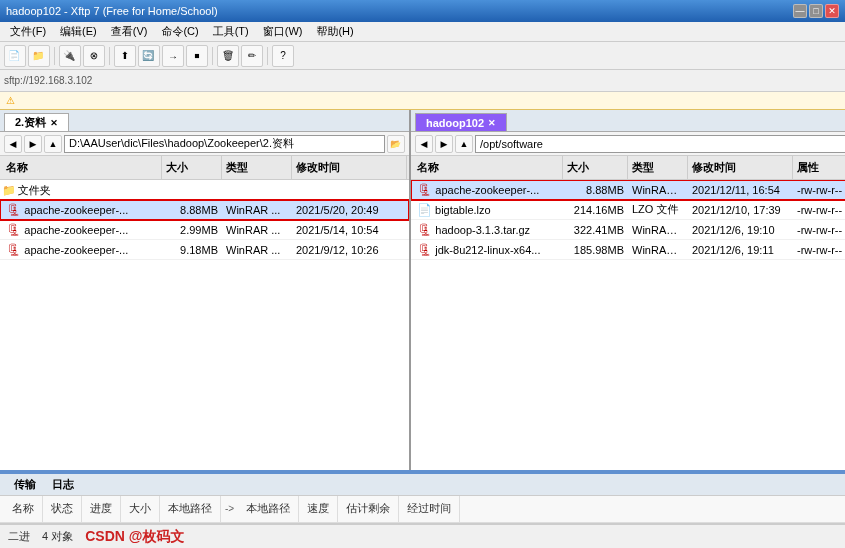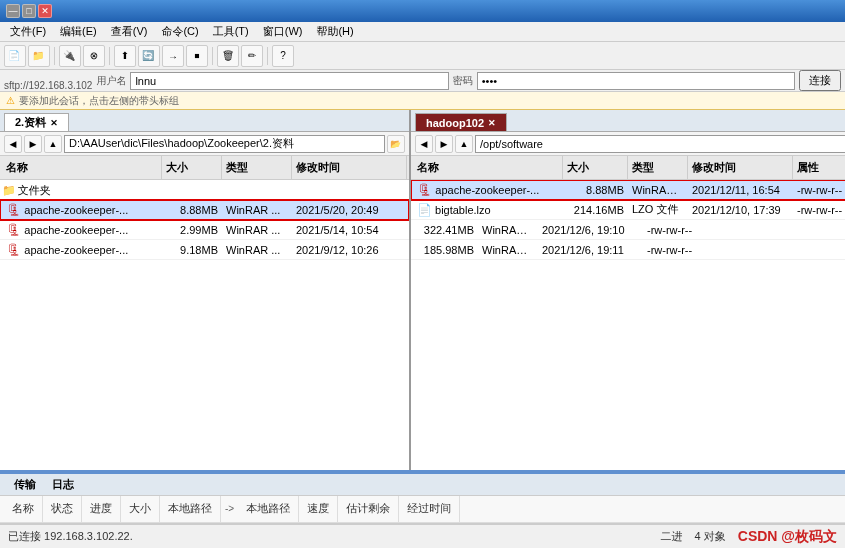--- a/index.html
+++ b/index.html
@@ -74,23 +74,23 @@
       border-radius: 2px;
     }
     .toolbar-sep { width: 1px; height: 18px; background: #ccc; margin: 0 2px; }
 
     
     .address-bar {
       height: 22px;
       background: #f0f0f0;
       border-bottom: 1px solid #ccc;
       display: flex;
-      align-items: flex-end;
-      padding: 0 4px;
-      gap: 4px;
+      align-items: center;
+      padding: 0 4px;
+      gap: 16px;
       font-size: 11px;
     }
     .address-label {
       color: #555;
       font-size: 10px;
     }
     .address-input {
       flex: 1;
       height: 18px;
       border: 1px solid #999;
@@ -324,20 +324,21 @@
     
     .row-red-border {
       outline: 2px solid #dd0000;
       outline-offset: -1px;
     }
   </style>
 </head>
 <body>
 
 <div class="title-bar">
+  <span class="title-bar-title">hadoop102 - Xftp 7 (Free for Home/School)</span>
   <div class="title-bar-controls">
     <div class="title-btn min">—</div>
     <div class="title-btn max">□</div>
     <div class="title-btn close">✕</div>
   </div>
 </div>
 
 <div class="menu-bar">
   <span class="menu-item">文件(F)</span>
   <span class="menu-item">编辑(E)</span>
@@ -361,32 +362,24 @@
   <div class="toolbar-btn">⏹</div>
   <div class="toolbar-sep"></div>
   <div class="toolbar-btn">🗑</div>
   <div class="toolbar-btn">✏</div>
   <div class="toolbar-sep"></div>
   <div class="toolbar-btn">?</div>
 </div>
 
 <div class="address-bar">
   <span class="address-label">sftp://192.168.3.102</span>
-  <div style="flex:1; display:flex; gap:4px; align-items:center;">
-    <span style="font-size:10px; color:#555;">用户名</span>
-    <input class="address-input" style="width: 80px;" value="lnnu">
-    <span style="font-size:10px; color:#555;">密码</span>
-    <input class="address-input" style="width: 80px;" type="password" value="****">
-    <button style="padding:1px 8px; font-size:11px;">连接</button>
-  </div>
 </div>
 
 <div class="notification-bar">
   <span class="notif-icon">⚠</span>
-  <span>要添加此会话，点击左侧的带头标组</span>
 </div>
 
 <div class="main-area">
 
   <div class="panel-left">
 
     <div class="panel-tabs">
       <div class="panel-tab active">
         <span>2.资料</span>
         <span class="panel-tab-close">✕</span>
@@ -441,21 +434,21 @@
         <div class="file-cell left-size">9.18MB</div>
         <div class="file-cell left-type">WinRAR ...</div>
         <div class="file-cell left-modified">2021/9/12, 10:26</div>
       </div>
     </div>
   </div>
 
   <div class="panel-right">
 
     <div class="panel-tabs">
-      <div class="panel-tab active" style="background:#7f1d1d; color:white; font-weight:bold;">
+      <div class="panel-tab active" style="background:#8b5cf6; color:white; font-weight:bold;">
         <span>hadoop102</span>
         <span class="panel-tab-close">✕</span>
       </div>
     </div>
 
     <div class="panel-nav">
       <div class="nav-btn">◀</div>
       <div class="nav-btn">▶</div>
       <div class="nav-btn">▲</div>
       <input class="nav-path" value="/opt/software" style="">
@@ -488,27 +481,35 @@
           <span style="color:#4040c0; font-size:12px;">📄</span>
           <span>bigtable.lzo</span>
         </div>
         <div class="file-cell right-size">214.16MB</div>
         <div class="file-cell right-type">LZO 文件</div>
         <div class="file-cell right-modified">2021/12/10, 17:39</div>
         <div class="file-cell right-attr">-rw-rw-r--</div>
 
       </div>
       <div class="file-row">
+        <div class="file-cell right-name">
+          <span style="color:#c00000; font-size:12px;">🗜</span>
+          <span>hadoop-3.1.3.tar.gz</span>
+        </div>
         <div class="file-cell right-size">322.41MB</div>
         <div class="file-cell right-type">WinRAR ...</div>
         <div class="file-cell right-modified">2021/12/6, 19:10</div>
         <div class="file-cell right-attr">-rw-rw-r--</div>
 
       </div>
       <div class="file-row">
+        <div class="file-cell right-name">
+          <span style="color:#c00000; font-size:12px;">🗜</span>
+          <span>jdk-8u212-linux-x64...</span>
+        </div>
         <div class="file-cell right-size">185.98MB</div>
         <div class="file-cell right-type">WinRAR ...</div>
         <div class="file-cell right-modified">2021/12/6, 19:11</div>
         <div class="file-cell right-attr">-rw-rw-r--</div>
 
       </div>
     </div>
   </div>
 </div>
 
@@ -525,21 +526,18 @@
     <div class="transfer-col">本地路径</div>
     <div class="arrow-col">-&gt;</div>
     <div class="transfer-col">本地路径</div>
     <div class="transfer-col">速度</div>
     <div class="transfer-col">估计剩余</div>
     <div class="transfer-col">经过时间</div>
   </div>
 </div>
 
 <div class="status-bar">
-  <div class="status-left">
-    <span>已连接 192.168.3.102.22.</span>
-  </div>
   <div class="status-right">
     <span>二进</span>
     <span>4 对象</span>
     <span style="color:#cc2222; font-weight:bold; font-size:14px;">CSDN @枚码文</span>
   </div>
 </div>
 
 </body></html>

